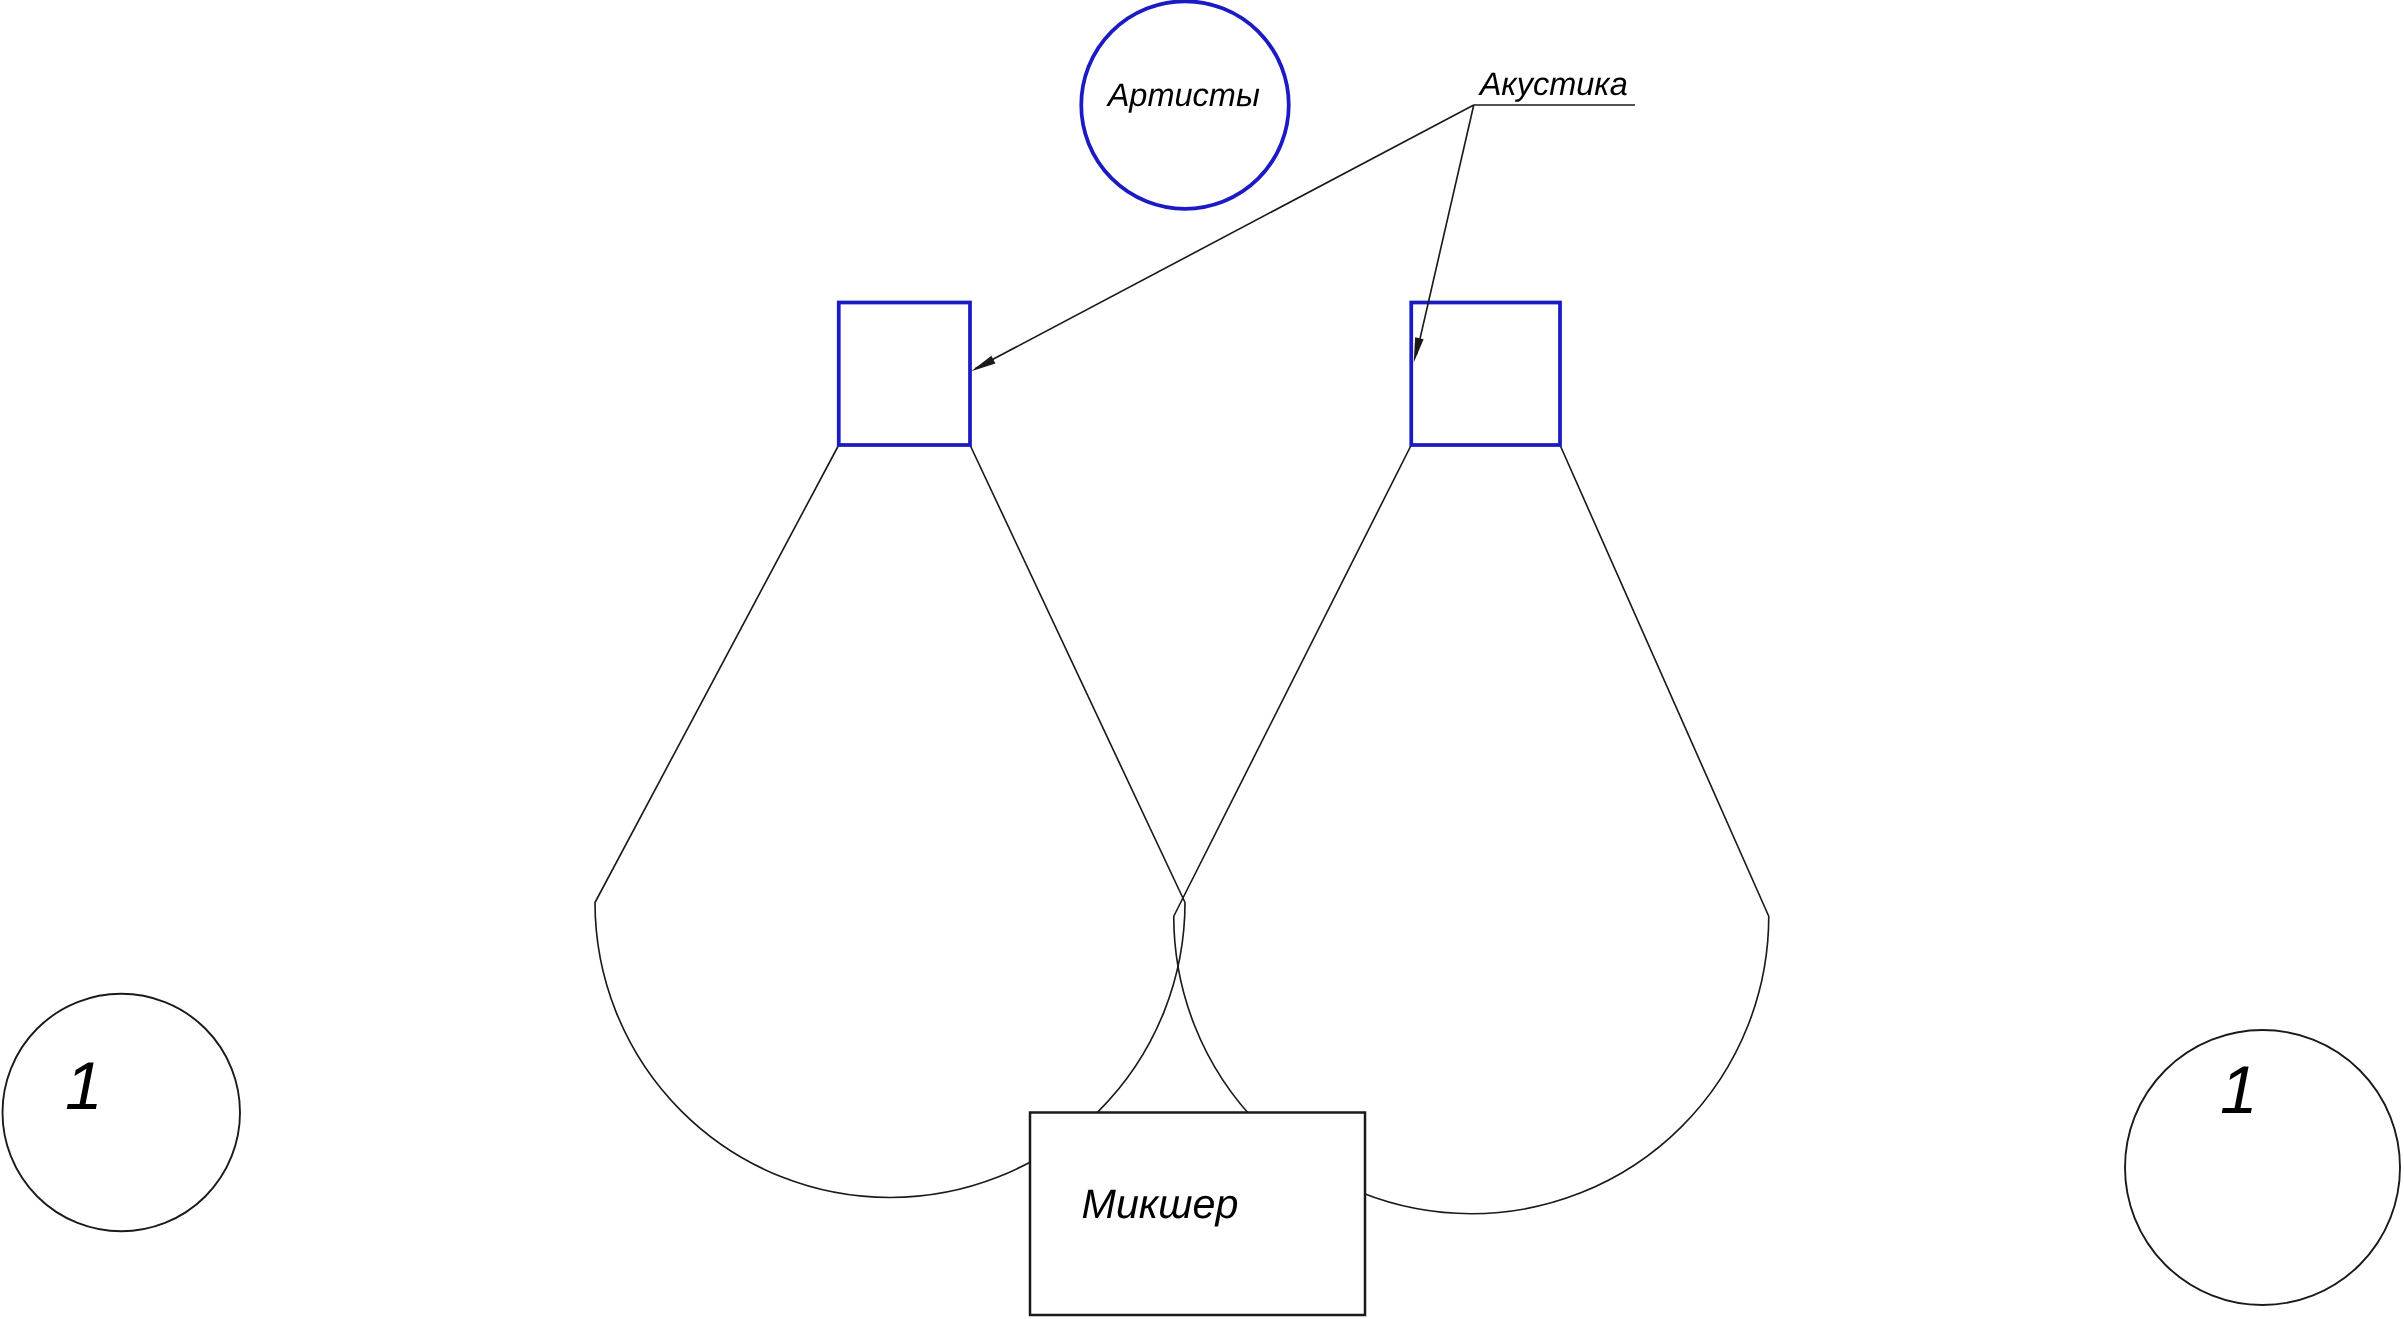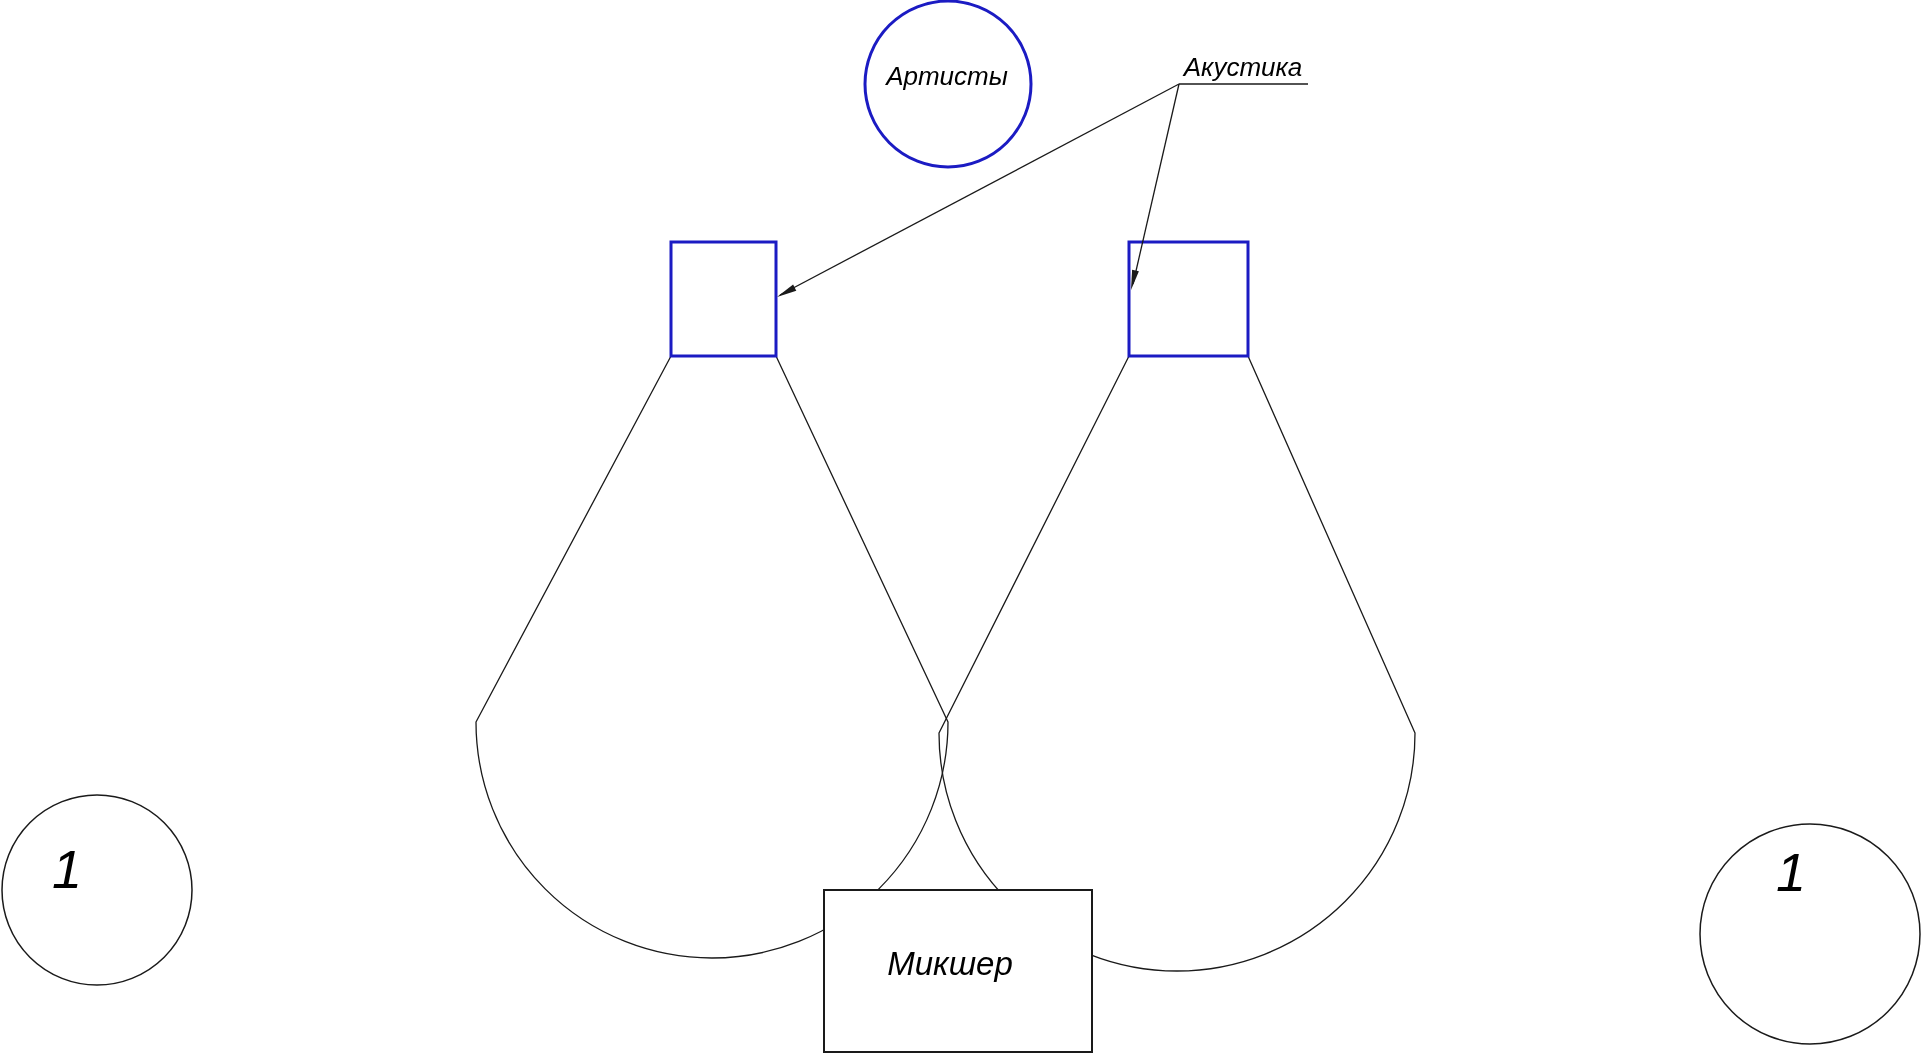--- a/index.html
+++ b/index.html
@@ -60,19 +60,19 @@
     <rect x="824" y="890" width="268" height="162" fill="#ffffff" stroke="#1a1a1a" stroke-width="2"></rect>
 
     <circle cx="97" cy="890" r="95" fill="none" stroke="#1a1a1a" stroke-width="1.5"></circle>
     <circle cx="1810" cy="934" r="110" fill="none" stroke="#1a1a1a" stroke-width="1.5"></circle>
   </svg>
 
   <div class="label label-artists" style="left: 947px; top: 76px;">Артисты</div>
 
   <div class="label label-acoustics" style="left: 1243px; top: 67px; text-align: right;">Акустика</div>
 
-  <div class="label label-mixer" style="left: 928px; top: 963px; margin-left: 22px;">Микшер</div>
+  <div class="label label-mixer" style="left: 928px; top: 963px;">Микшер</div>
 
   <div class="label label-zone" style="left: 67px; top: 869px;">1</div>
 
   <div class="label label-zone" style="left: 1791px; top: 872px;">1</div>
 
 </div>
 
 </body></html>

